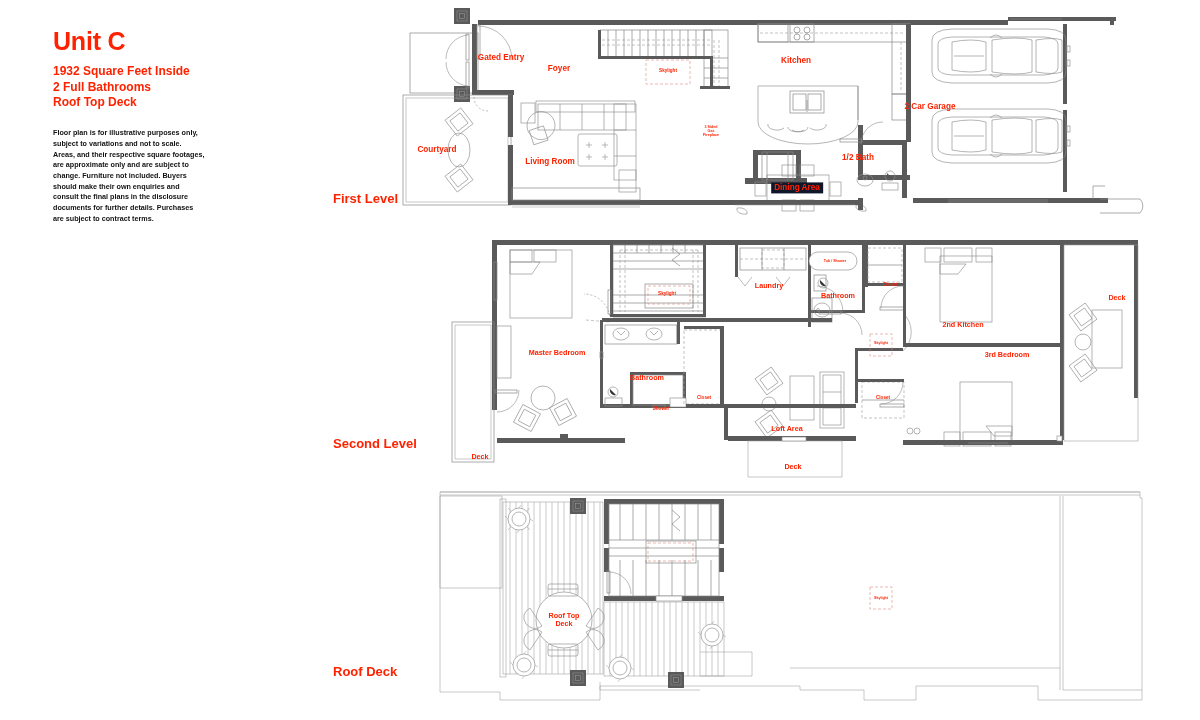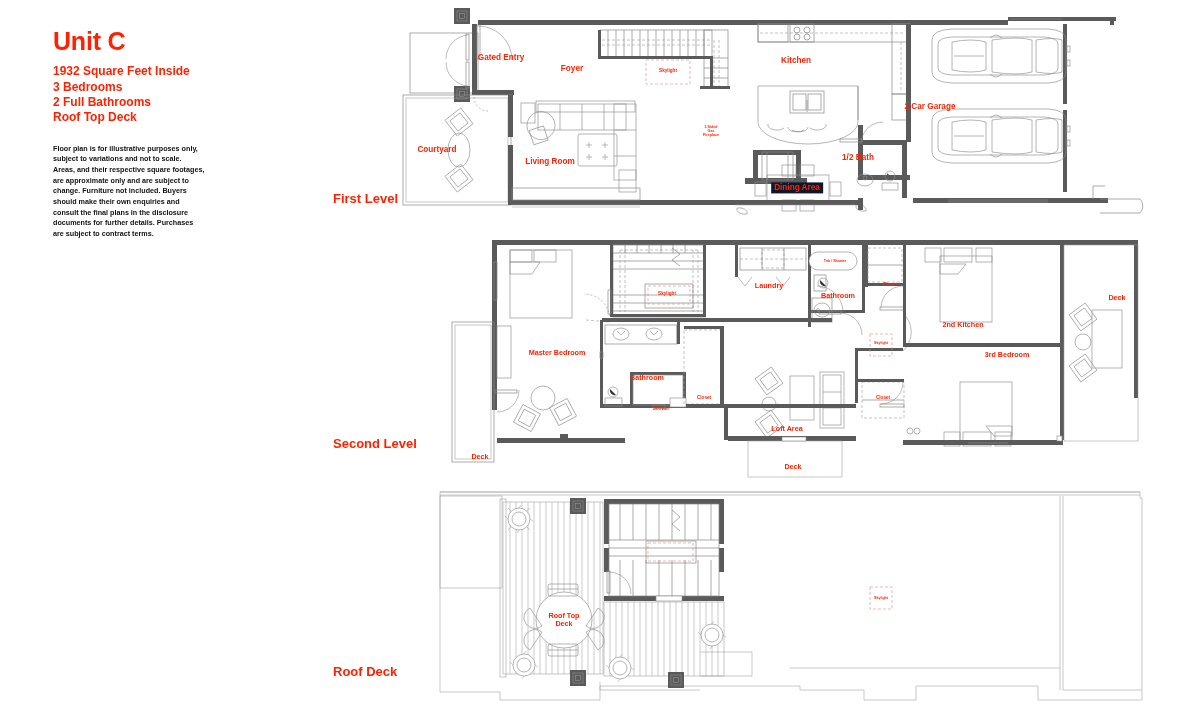--- a/index.html
+++ b/index.html
@@ -86,21 +86,20 @@
     padding: 1px 3px;
   }
 </style>
 </head>
 <body>
 
 <div id="title-block">
   <div id="unit-title">Unit C</div>
   <div>
     <div class="spec-line">1932 Square Feet Inside</div>
-    <div class="spec-line">3 Bedrooms</div>
     <div class="spec-line">2 Full Bathrooms</div>
     <div class="spec-line">Roof Top Deck</div>
   </div>
   <div id="disclaimer">Floor plan is for illustrative purposes only, subject to variations and not to scale. Areas, and their respective square footages, are approximate only and are subject to change. Furniture not included. Buyers should make their own enquiries and consult the final plans in the disclosure documents for further details. Purchases are subject to contract terms.</div>
 </div>
 
 <div class="level-label" style="left:333px; top:191px;">First Level</div>
 <div class="level-label" style="left:333px; top:436px;">Second Level</div>
 <div class="level-label" style="left:333px; top:664px;">Roof Deck</div>
 
@@ -727,21 +726,21 @@
       <rect class="th" x="671" y="675" width="10" height="10" fill="#fff"></rect>
       <rect class="thn" x="673.5" y="677.5" width="5" height="5"></rect>
     </g>
 
     <rect class="dashr" x="870" y="587" width="22" height="22"></rect>
   </g>
 </svg>
 
 <div id="room-labels">
     <div class="room-label rl-lg" style="left: 501px; top: 58px;">Gated Entry</div>
-    <div class="room-label rl-lg" style="left: 572px; top: 69px;">Foyer</div>
+    <div class="room-label rl-lg" style="left: 559px; top: 69px;">Foyer</div>
     <div class="room-label rl-lg" style="left: 437px; top: 150px;">Courtyard</div>
     <div class="room-label rl-lg" style="left: 550px; top: 162px;">Living Room</div>
     <div class="room-label rl-sm" style="left: 668px; top: 71px;">Skylight</div>
     <div class="room-label rl-xs" style="left: 711px; top: 131px;">3 Sided
 Gas
 Fireplace</div>
     <div class="room-label rl-lg" style="left: 796px; top: 61px;">Kitchen</div>
     <div class="room-label rl-lg rl-boxed" style="left: 797px; top: 188px;">Dining Area</div>
     <div class="room-label rl-lg" style="left: 858px; top: 158px;">1/2 Bath</div>
     <div class="room-label rl-lg" style="left: 930px; top: 107px;">2 Car Garage</div>

